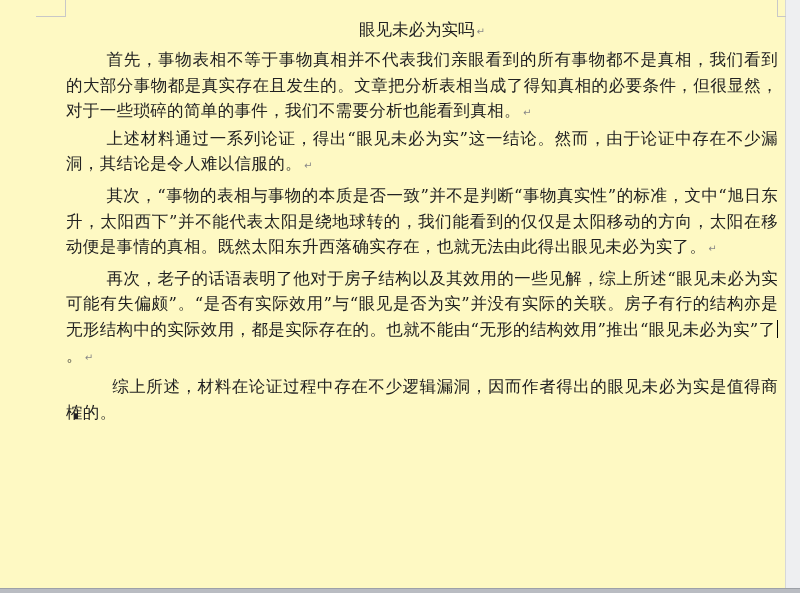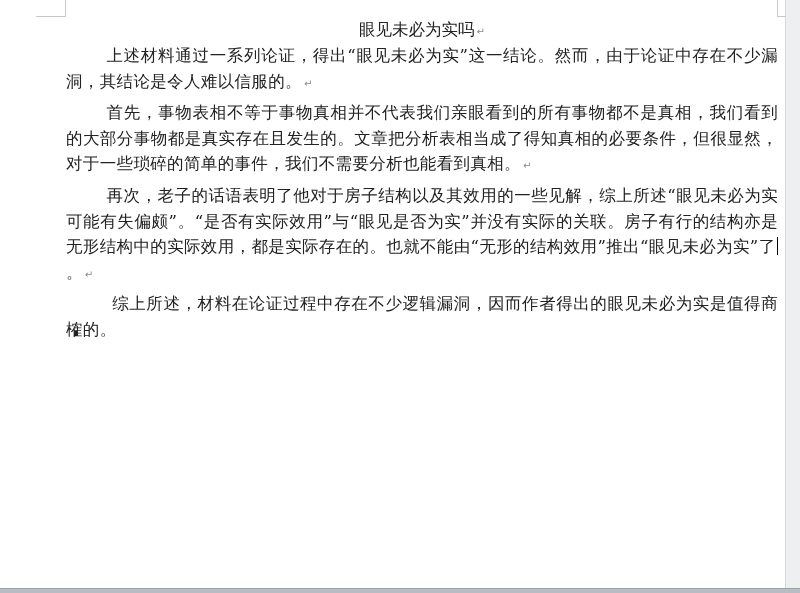--- a/index.html
+++ b/index.html
@@ -5,21 +5,21 @@
   html, body { margin: 0; padding: 0; }
   body {
     width: 800px; height: 593px; overflow: hidden;
     background: #e9eaec;
     font-family: "DejaVu Serif", "Liberation Serif", serif;
     position: relative;
   }
   .page {
     position: absolute; left: 0; top: 0;
     width: 785px; height: 588px;
-    background: #ffffff;
+    background: #fef9c3;
     border-right: 1px solid #d6d7d9;
   }
   .right-gutter {
     position: absolute; left: 786px; top: 0; width: 14px; height: 588px;
     background: #eeeff1;
   }
   .bottom-bar {
     position: absolute; left: 0; top: 588px; width: 800px; height: 5px;
     background: #b9bcc2;
     border-top: 1px solid #9da1a8;
@@ -66,24 +66,25 @@
 </head>
 <body>
 
 <div class="page">
   <div class="crop-mark-tl"></div>
   <div class="crop-mark-tr"></div>
 
   <div class="doc">
     <p class="title"><span>眼见未必为实吗</span><span class="mark">↵</span></p>
 
+    <p class="para p2"><span>首先，事物表相不等于事物真相并不代表我们亲眼看到的所有事物都不是真相，我们看到的大部分事物都是真实存在且发生的。文章把分析表相当成了得知真相的必要条件，但很显然，对于一些琐碎的简单的事件，我们不需要分析也能看到真相。</span><span class="mark">↵</span></p>
+
     <p class="para p1"><span>上述材料通过一系列论证，得出“眼见未必为实”这一结论。然而，由于论证中存在不少漏洞，其结论是令人难以信服的。</span><span class="mark">↵</span></p>
 
-    <p class="para p2"><span>首先，事物表相不等于事物真相并不代表我们亲眼看到的所有事物都不是真相，我们看到的大部分事物都是真实存在且发生的。文章把分析表相当成了得知真相的必要条件，但很显然，对于一些琐碎的简单的事件，我们不需要分析也能看到真相。</span><span class="mark">↵</span></p>
-
+    <p class="para p3"><span>其次，“事物的表相与事物的本质是否一致”并不是判断“事物真实性”的标准，文中“旭日东升，太阳西下”并不能代表太阳是绕地球转的，我们能看到的仅仅是太阳移动的方向，太阳在移动便是事情的真相。既然太阳东升西落确实存在，也就无法由此得出眼见未必为实了。</span><span class="mark">↵</span></p>
 
     <p class="para p4"><span>再次，老子的话语表明了他对于房子结构以及其效用的一些见解，综上所述“眼见未必为实可能有失偏颇”。“是否有实际效用”与“眼见是否为实”并没有实际的关联。房子有行的结构亦是无形结构中的实际效用，都是实际存在的。也就不能由“无形的结构效用”推出“眼见未必为实”了</span><span class="caret"></span><span>。</span><span class="mark">↵</span></p>
 
 
     <p class="para p6"><span>综上所述，材料在论证过程中存在不少逻辑漏洞，因而作者得出的眼见未必为实是值得商榷的。</span></p>
   </div>
 </div>
 
 <div class="right-gutter"></div>
 <div class="bottom-bar"></div>

